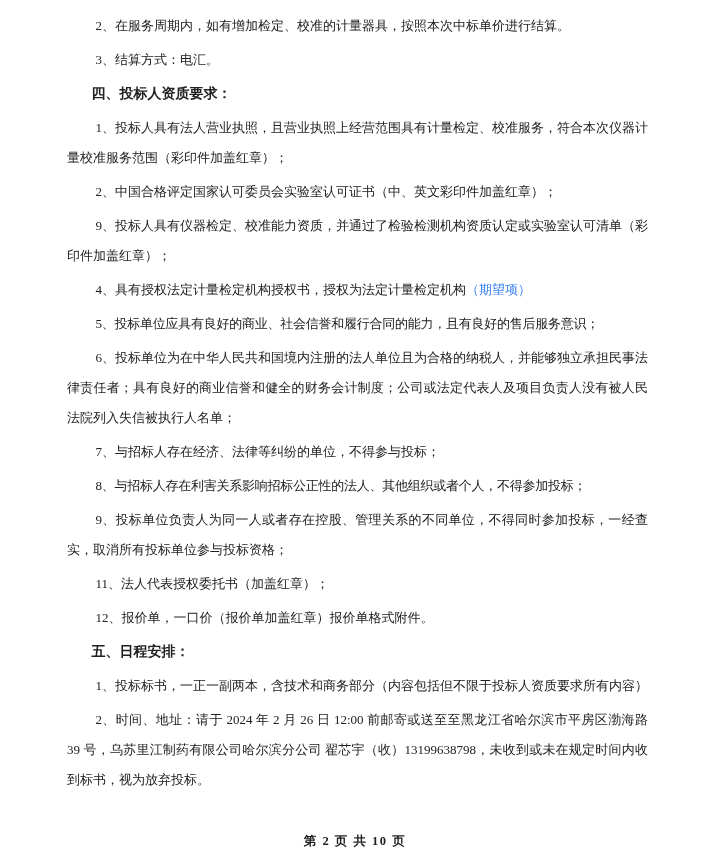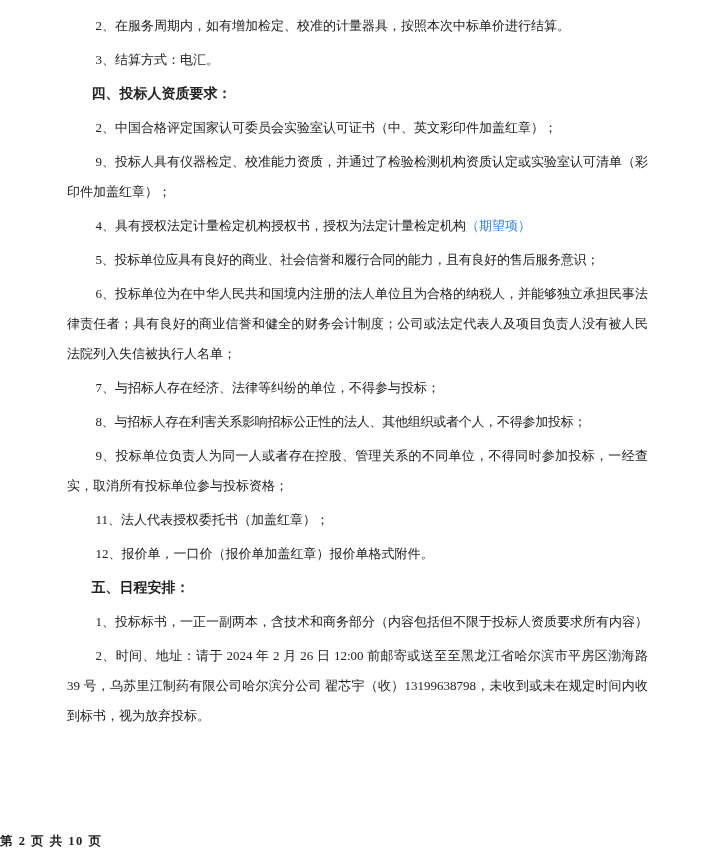--- a/index.html
+++ b/index.html
@@ -32,36 +32,37 @@
     margin:4px 0 2px 0;
   }
   p.para.tight {
     letter-spacing:-0.25px;
   }
   .footer {
     position:absolute;
     left:0;
     right:0;
     top:831px;
-    text-align:left;
+    text-align:center;
   }
   .footer-text {
     font-weight:bold;
     font-size:12.5px;
     letter-spacing:1.5px;
   }
 </style>
 </head>
 <body>
 
 <div class="page">
   <div class="content" id="doc-content">
       <p class="para body"><span>2、在服务周期内，如有增加检定、校准的计量器具，按照本次中标单价进行结算。</span></p>
       <p class="para body"><span>3、结算方式：电汇。</span></p>
       <p class="para heading"><span>四、投标人资质要求：</span></p>
+      <p class="para body"><span>1、投标人具有法人营业执照，且营业执照上经营范围具有计量检定、校准服务，符合本次仪器计量校准服务范围（彩印件加盖红章）；</span></p>
       <p class="para body"><span>2、中国合格评定国家认可委员会实验室认可证书（中、英文彩印件加盖红章）；</span></p>
       <p class="para body"><span>9、投标人具有仪器检定、校准能力资质，并通过了检验检测机构资质认定或实验室认可清单（彩印件加盖红章）；</span></p>
       <p class="para body"><span>4、具有授权法定计量检定机构授权书，授权为法定计量检定机构</span><span style="color: #3b82f6;">（期望项）</span></p>
       <p class="para body tight"><span>5、投标单位应具有良好的商业、社会信誉和履行合同的能力，且有良好的售后服务意识；</span></p>
       <p class="para body"><span>6、投标单位为在中华人民共和国境内注册的法人单位且为合格的纳税人，并能够独立承担民事法律责任者；具有良好的商业信誉和健全的财务会计制度；公司或法定代表人及项目负责人没有被人民法院列入失信被执行人名单；</span></p>
       <p class="para body"><span>7、与招标人存在经济、法律等纠纷的单位，不得参与投标；</span></p>
       <p class="para body tight"><span>8、与招标人存在利害关系影响招标公正性的法人、其他组织或者个人，不得参加投标；</span></p>
       <p class="para body"><span>9、投标单位负责人为同一人或者存在控股、管理关系的不同单位，不得同时参加投标，一经查实，取消所有投标单位参与投标资格；</span></p>
       <p class="para body"><span>11、法人代表授权委托书（加盖红章）；</span></p>
       <p class="para body"><span>12、报价单，一口价（报价单加盖红章）报价单格式附件。</span></p>

